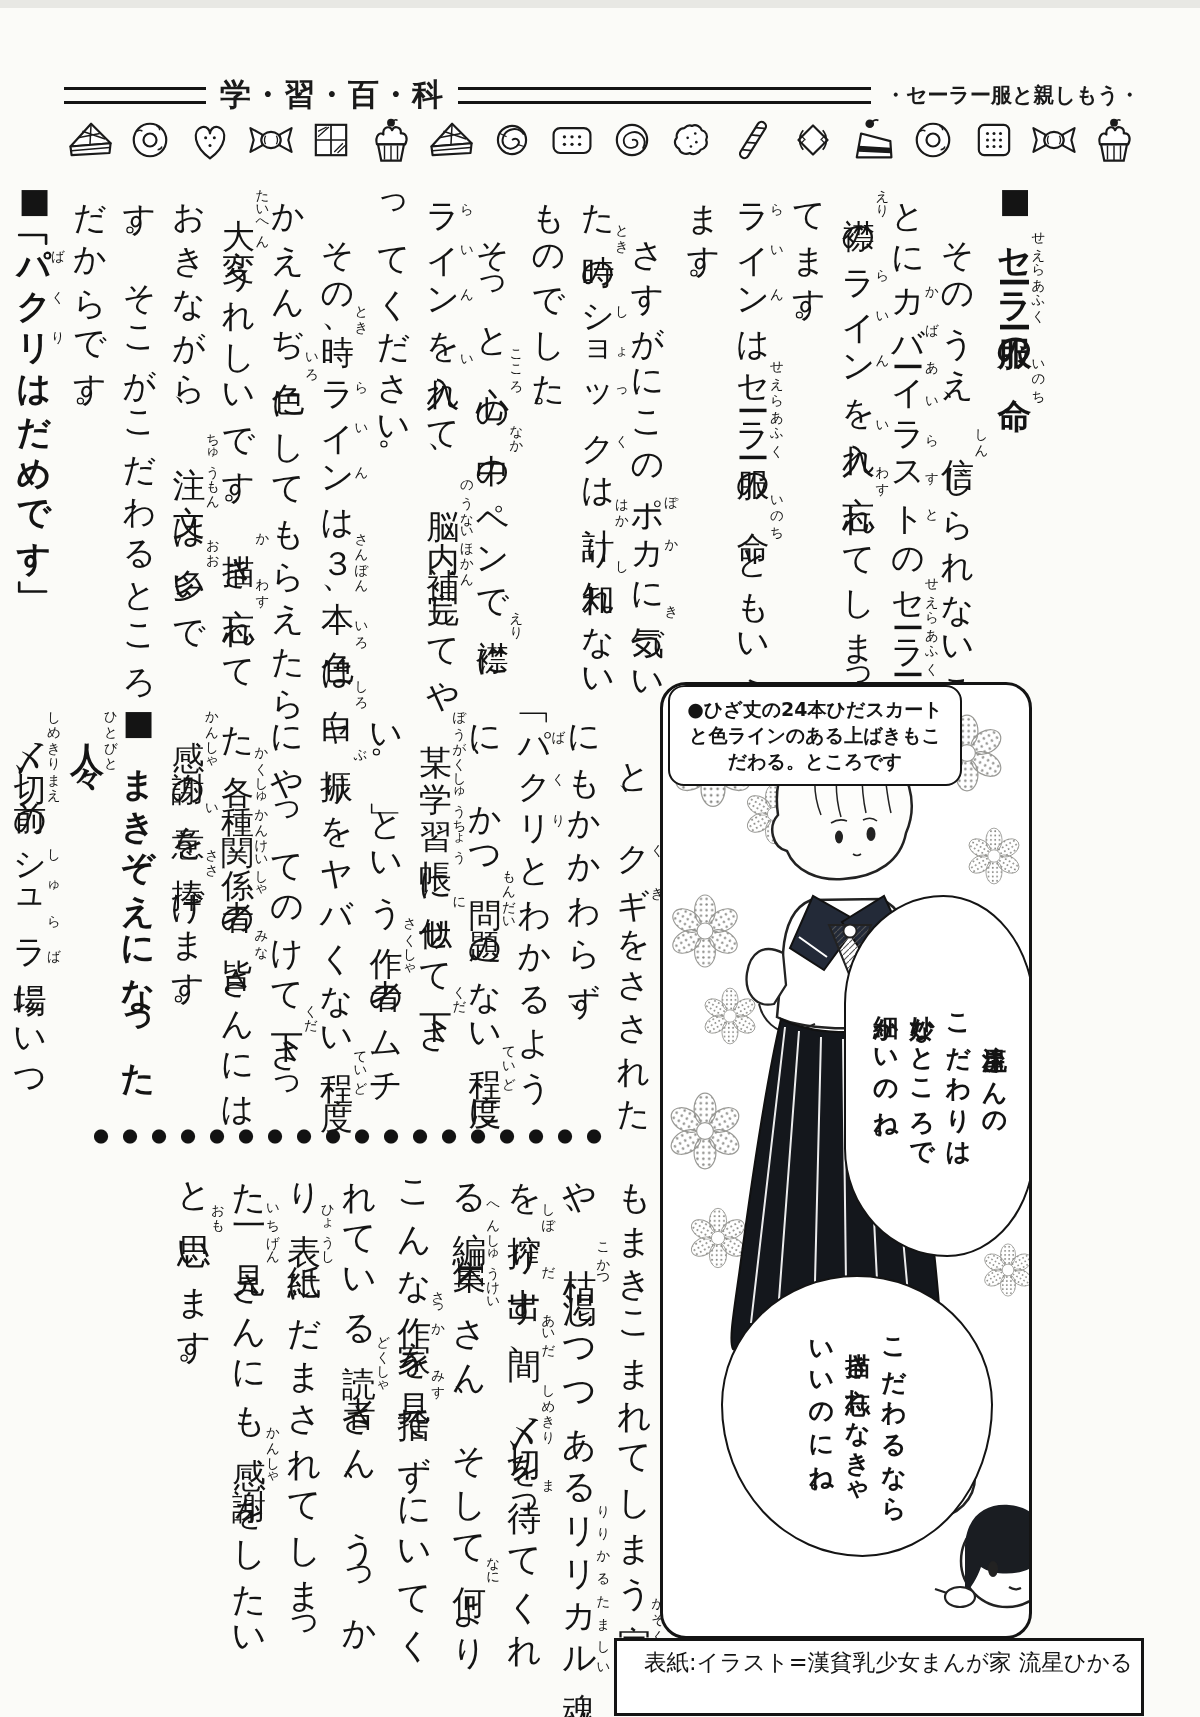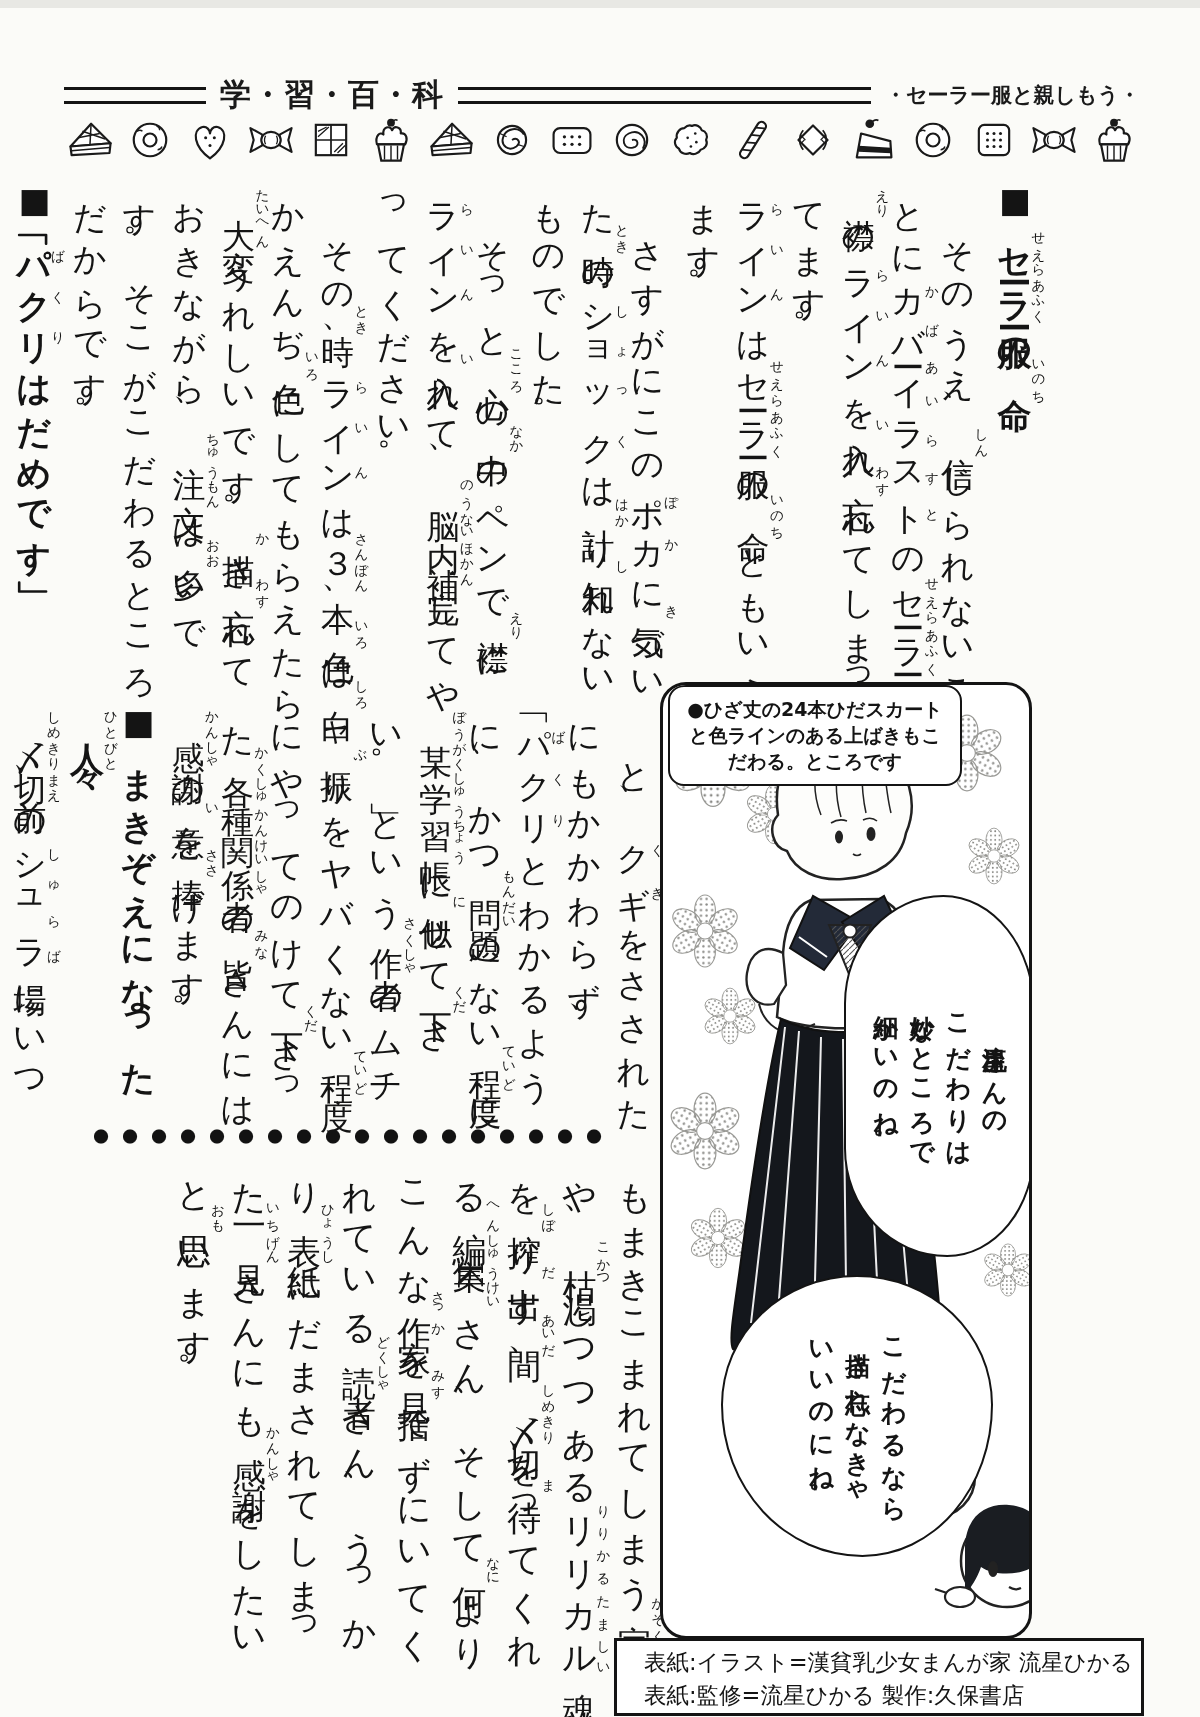--- a/index.html
+++ b/index.html
@@ -343,16 +343,15 @@
     <div class="bubble bubble-1">
       <div class="btext">流星さんの<br>こだわりは<br>妙なところで<br>細かいのね。</div>
     </div>
     <div class="bubble bubble-2">
       <div class="btext">こだわるなら<br>描き忘れなきゃ<br>いいのにね。</div>
     </div>
   </figure>
 
   <div class="credits">
     <div>表紙:イラスト=漢貧乳少女まんが家 流星ひかる</div>
-    <div>表紙:監修=流星ひかる 製作:久保書店</div>
   </div>
 
 </div>
 
 </body></html>

